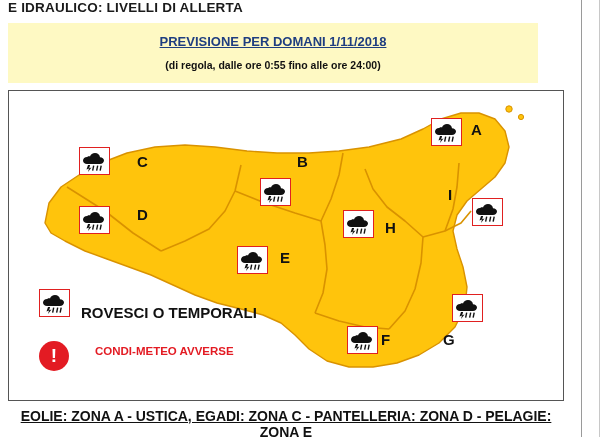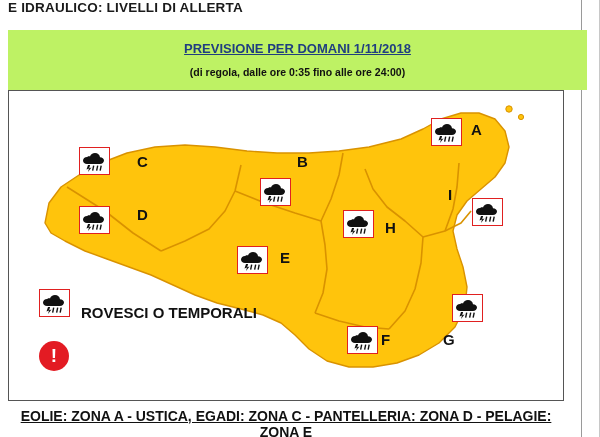--- a/index.html
+++ b/index.html
@@ -39,24 +39,24 @@
     top: 0px;
     font-size: 13.5px;
     font-weight: bold;
     color: #1a1a1a;
     letter-spacing: 0.2px;
   }
 
   .banner {
     position: absolute;
     left: 8px;
-    top: 30px;
-    width: 579px;
+    top: 23px;
+    width: 530px;
     height: 60px;
-    background: #bef264;
+    background: #fef9c3;
     box-sizing: border-box;
   }
   .banner-main {
     position: absolute;
     top: 11px;
     left: 0;
     width: 100%;
     text-align: center;
     font-size: 13px;
     font-weight: bold;
@@ -159,21 +159,21 @@
 
 <div id="page">
 
   <div class="edge-rule r1"></div>
   <div class="edge-rule r2"></div>
 
   <div class="doc-title">E IDRAULICO: LIVELLI DI ALLERTA</div>
 
   <div class="banner">
     <div class="banner-main">PREVISIONE PER DOMANI 1/11/2018</div>
-    <div class="banner-sub">(di regola, dalle ore 0:35 fino alle ore 24:00)</div>
+    <div class="banner-sub">(di regola, dalle ore 0:55 fino alle ore 24:00)</div>
   </div>
 
   <div class="map-box">
 
     <svg class="map-svg" width="554" height="309" viewBox="0 0 554 309">
 
       <g>
         <path d="M36,132
                  L40,112 L52,96 L70,84 L92,72 L118,62 L146,56 L176,54
                  L206,56 L238,60 L268,62 L300,62 L330,60 L360,56 L392,48
@@ -319,18 +319,19 @@
             <path d="M8 17l-1.5 4.5 2.5-1-1 3.5 3.5-4.5-2.3.8.9-3.3z"></path>
             <rect x="13" y="17.5" width="1.4" height="5" transform="rotate(12 13 17.5)"></rect>
             <rect x="17" y="17.5" width="1.4" height="5" transform="rotate(12 17 17.5)"></rect>
             <rect x="20.5" y="17.5" width="1.4" height="5" transform="rotate(12 20.5 17.5)"></rect>
           </g>
         </svg>
     </div>
     <div class="legend-text" style="left:72px; top:213px;">ROVESCI O TEMPORALI</div>
 
     <div class="warn-circle" style="left:30px; top:250px;">!</div>
+    <div class="warn-title" style="left:86px; top:254px;">CONDI-METEO AVVERSE</div>
 
   </div>
 
   <div class="footer-note">EOLIE: ZONA A - USTICA, EGADI: ZONA C - PANTELLERIA: ZONA D - PELAGIE: ZONA E</div>
 
 </div>
 
 </body></html>

